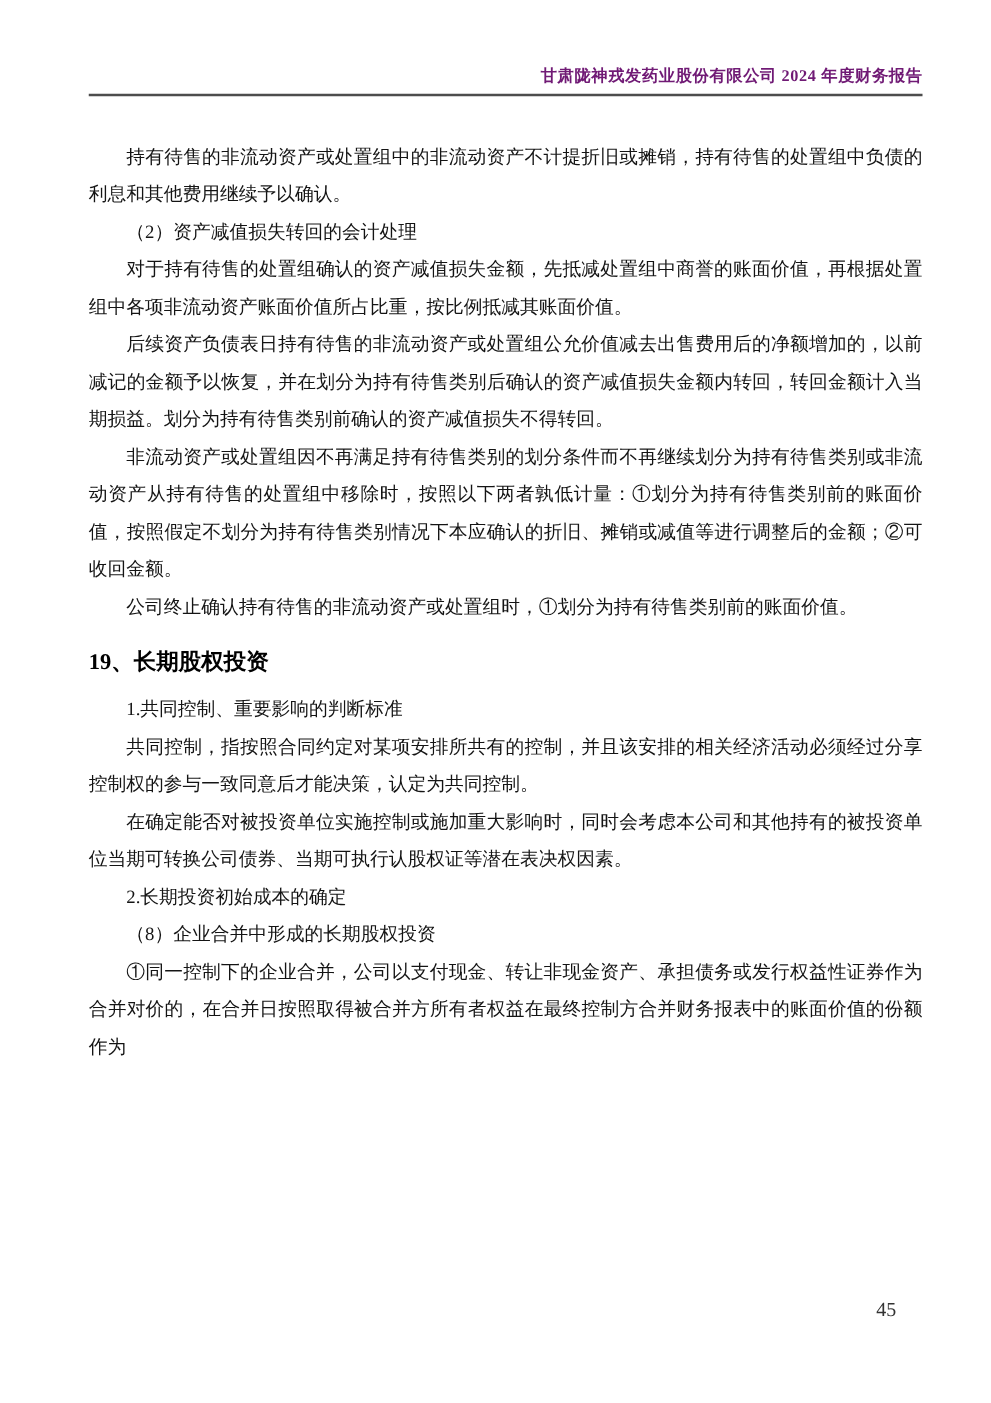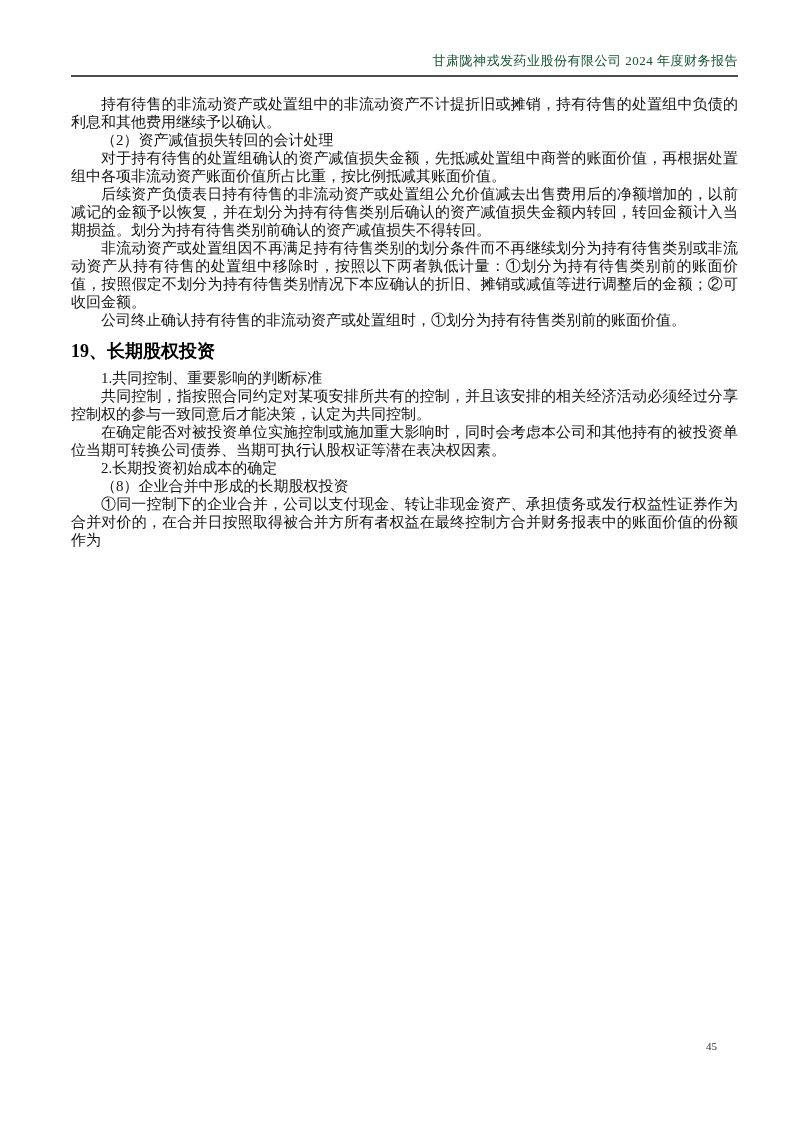--- a/index.html
+++ b/index.html
@@ -16,32 +16,33 @@
   }
 
   .header {
     position: absolute;
     top: 52px;
     left: 71px;
     width: 667px;
     text-align: right;
     font-size: 13px;
     letter-spacing: 0.5px;
-    color: #14532d;
+    color: #701a75;
     padding-bottom: 5px;
     border-bottom: 2px solid #4d4d4d;
+    font-weight: bold;
   }
 
   .content {
     position: absolute;
-    top: 95px;
+    top: 111px;
     left: 71px;
     width: 667px;
     font-size: 15px;
-    line-height: 18px;
+    line-height: 30px;
     text-align: justify;
     text-justify: inter-ideograph;
     color: #141414;
   }
 
   .para {
     text-indent: 2em;
   }
 
   .h-num {
@@ -51,21 +52,21 @@
     text-align: left;
     margin-top: 13px;
     margin-bottom: 9px;
     color: #000000;
   }
 
   .page-number {
     position: absolute;
     top: 1040px;
     right: 76px;
-    font-size: 11px;
+    font-size: 16px;
     color: #333333;
   }
 </style>
 </head>
 <body>
 
 <div class="page">
 
   <div class="header">
     <span>甘肃陇神戎发药业股份有限公司 2024 年度财务报告</span>

